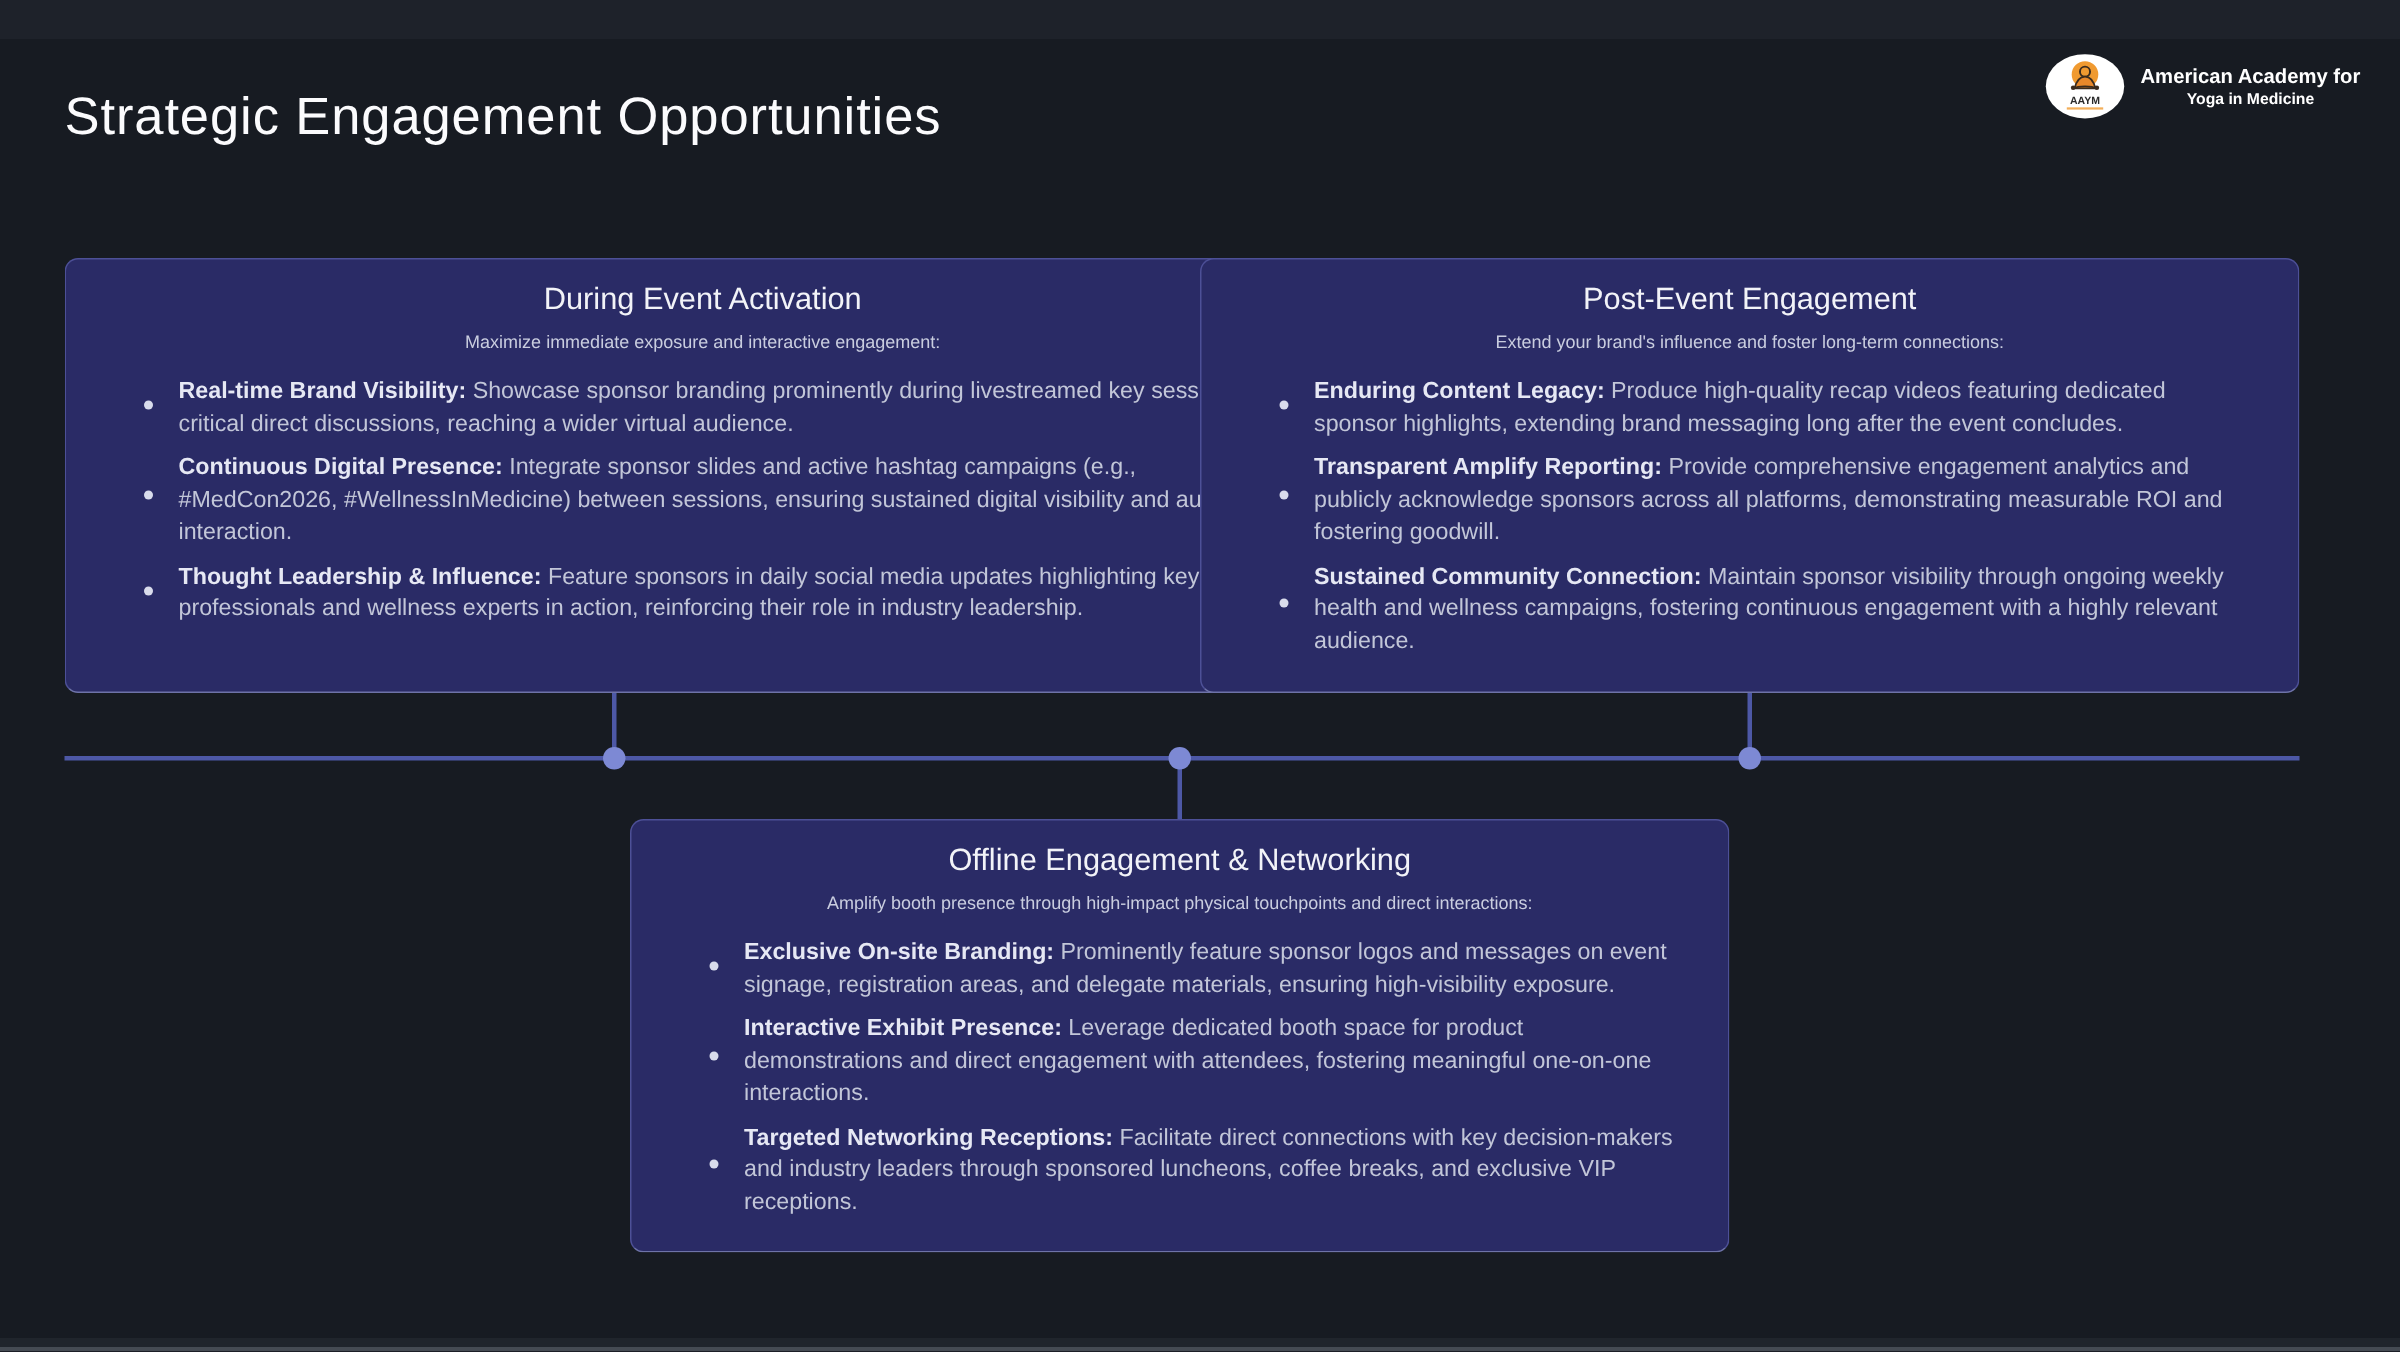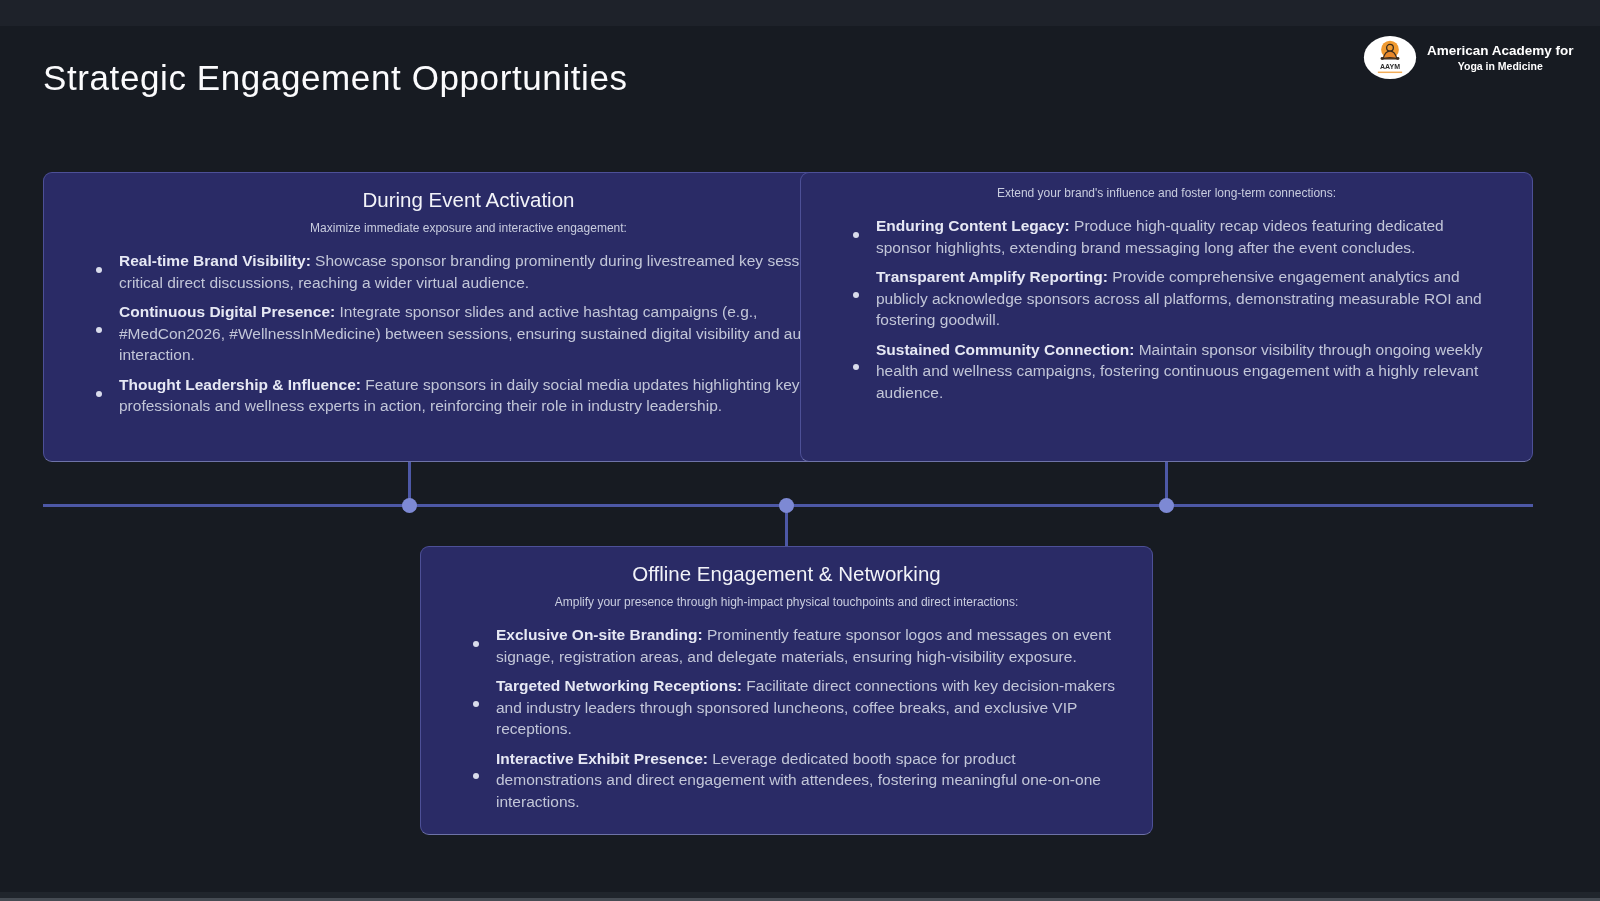--- a/index.html
+++ b/index.html
@@ -87,40 +87,41 @@
     <div class="card-title">During Event Activation</div>
     <div class="card-subtitle">Maximize immediate exposure and interactive engagement:</div>
     <ul>
       <li><span class="dot"></span><span class="b">Real-time Brand Visibility:</span><span> Showcase sponsor branding prominently during livestreamed key sessions and critical direct discussions, reaching a wider virtual audience.</span></li>
       <li><span class="dot"></span><span class="b">Continuous Digital Presence:</span><span> Integrate sponsor slides and active hashtag campaigns (e.g., #MedCon2026, #WellnessInMedicine) between sessions, ensuring sustained digital visibility and audience interaction.</span></li>
       <li><span class="dot"></span><span class="b">Thought Leadership &amp; Influence:</span><span> Feature sponsors in daily social media updates highlighting key medical professionals and wellness experts in action, reinforcing their role in industry leadership.</span></li>
     </ul>
   </div>
 
   <div class="card card-2">
+    <div class="card-title">Post-Event Engagement</div>
     <div class="card-subtitle">Extend your brand's influence and foster long-term connections:</div>
     <ul>
       <li><span class="dot"></span><span class="b">Enduring Content Legacy:</span><span> Produce high-quality recap videos featuring dedicated sponsor highlights, extending brand messaging long after the event concludes.</span></li>
       <li><span class="dot"></span><span class="b">Transparent Amplify Reporting:</span><span> Provide comprehensive engagement analytics and publicly acknowledge sponsors across all platforms, demonstrating measurable ROI and fostering goodwill.</span></li>
       <li><span class="dot"></span><span class="b">Sustained Community Connection:</span><span> Maintain sponsor visibility through ongoing weekly health and wellness campaigns, fostering continuous engagement with a highly relevant audience.</span></li>
     </ul>
   </div>
 
   <div class="h-line"></div>
   <div class="v-line v-1"></div>
   <div class="v-line v-2"></div>
   <div class="v-line v-3"></div>
   <div class="node n-1"></div>
   <div class="node n-2"></div>
   <div class="node n-3"></div>
 
   <div class="card card-3">
     <div class="card-title">Offline Engagement &amp; Networking</div>
-    <div class="card-subtitle">Amplify your presence through high-impact physical touchpoints and direct interactions:</div>
+    <div class="card-subtitle">Amplify booth presence through high-impact physical touchpoints and direct interactions:</div>
     <ul>
       <li><span class="dot"></span><span class="b">Exclusive On-site Branding:</span><span> Prominently feature sponsor logos and messages on event signage, registration areas, and delegate materials, ensuring high-visibility exposure.</span></li>
+      <li><span class="dot"></span><span class="b">Interactive Exhibit Presence:</span><span> Leverage dedicated booth space for product demonstrations and direct engagement with attendees, fostering meaningful one-on-one interactions.</span></li>
       <li><span class="dot"></span><span class="b">Targeted Networking Receptions:</span><span> Facilitate direct connections with key decision-makers and industry leaders through sponsored luncheons, coffee breaks, and exclusive VIP receptions.</span></li>
-      <li><span class="dot"></span><span class="b">Interactive Exhibit Presence:</span><span> Leverage dedicated booth space for product demonstrations and direct engagement with attendees, fostering meaningful one-on-one interactions.</span></li>
     </ul>
   </div>
 
   <div class="bottom-band"></div>
 </div>
 
 </body></html>

